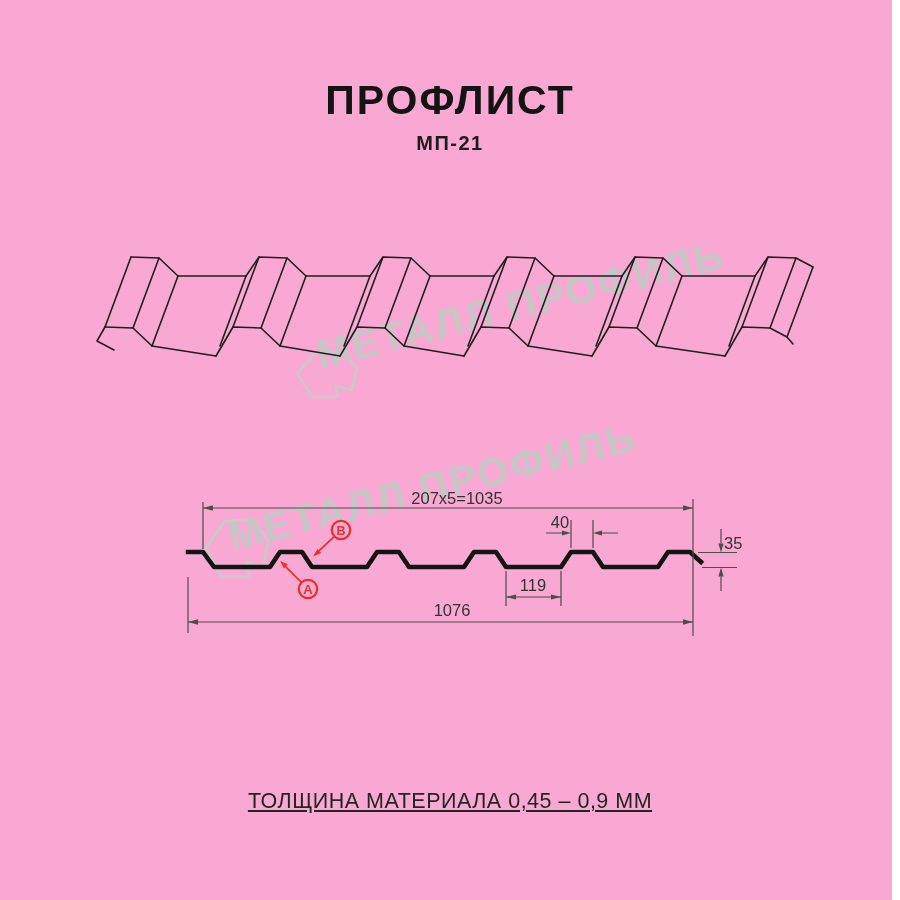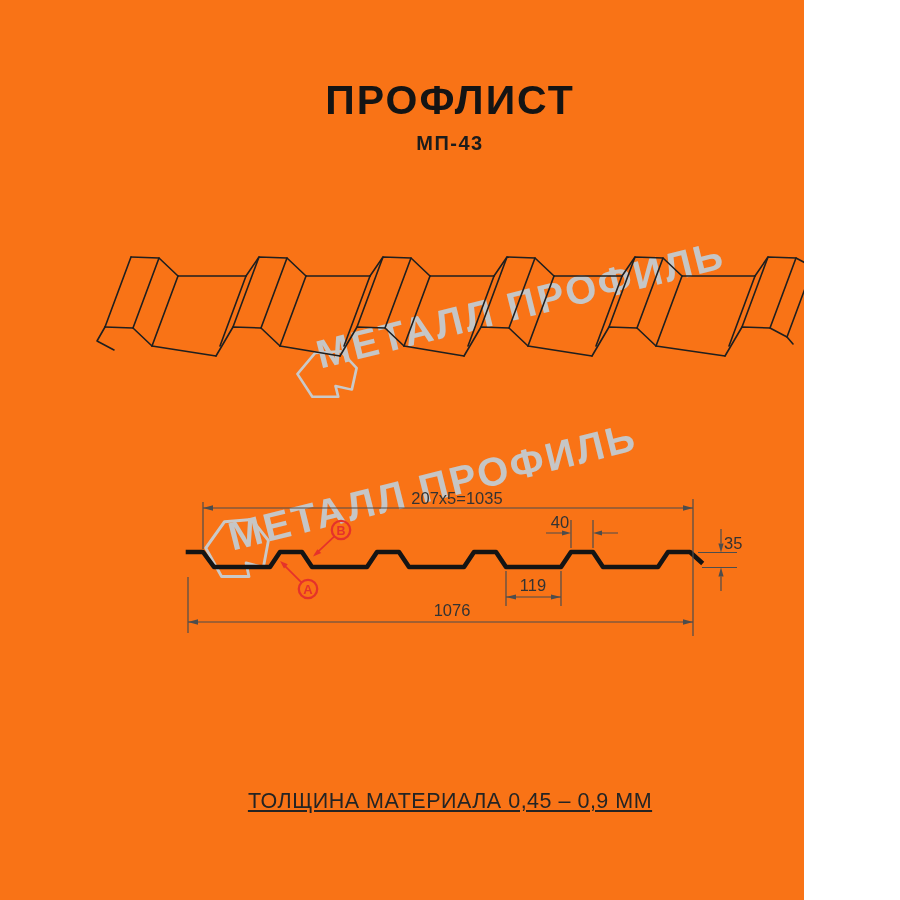--- a/index.html
+++ b/index.html
@@ -1,16 +1,16 @@
 <!DOCTYPE html>
 <html><head>
 <meta charset="utf-8">
 <style>
   html,body{margin:0;padding:0;background:#fff;}
-  .canvas{position:relative;width:804px;height:900px;background:#f97316;overflow:hidden;
+  .canvas{position:relative;width:892px;height:900px;background:#f9a8d4;overflow:hidden;
           font-family:"Liberation Sans", sans-serif;}
   .title{position:absolute;top:78px;left:0;width:900px;text-align:center;
          font-size:41px;font-weight:700;letter-spacing:2px;color:#141414;line-height:44px;}
   .subtitle{position:absolute;top:131px;left:0;width:900px;text-align:center;
          font-size:20px;font-weight:600;letter-spacing:1.5px;color:#1c1c1c;line-height:24px;}
   .footer{position:absolute;top:788px;left:0;width:900px;text-align:center;
          font-size:21.5px;font-weight:500;letter-spacing:0.5px;color:#242424;line-height:26px;text-decoration:underline;}
   svg{position:absolute;left:0;top:0;}
   .sketch{stroke:#1f1f1f;stroke-width:1.6;fill:none;stroke-linejoin:round;stroke-linecap:round;}
   .profile{stroke:#141414;stroke-width:4.6;fill:none;stroke-linejoin:round;stroke-linecap:square;}
@@ -23,21 +23,21 @@
   .red-circle{stroke:#e5322b;stroke-width:2.3;fill:none;}
   .red-fill{fill:#e5322b;stroke:none;}
   .red-letter{fill:#e5322b;font-family:"Liberation Sans",sans-serif;font-weight:700;}
 </style>
 </head>
 <body>
 
 <div class="canvas">
 
   <div class="title">ПРОФЛИСТ</div>
-  <div class="subtitle">МП-43</div>
+  <div class="subtitle">МП-21</div>
 
   <svg width="900" height="900" viewBox="0 0 900 900">
 
     <g>
       <path class="wmlogo" transform="translate(292,350) scale(0.68,0.60)" d="M 8,40 L 34,5 L 72,2 L 95,30 L 88,66 L 64,60 L 68,78 L 30,78 Z"></path>
       <text class="wmtext" transform="translate(524,318) rotate(-14)" text-anchor="middle">МЕТАЛЛ ПРОФИЛЬ</text>
     </g>
 
     <g>
       <path class="wmlogo" transform="translate(200,518) scale(0.72,0.75)" d="M 8,40 L 34,5 L 72,2 L 95,30 L 88,66 L 64,60 L 68,78 L 30,78 Z"></path>

